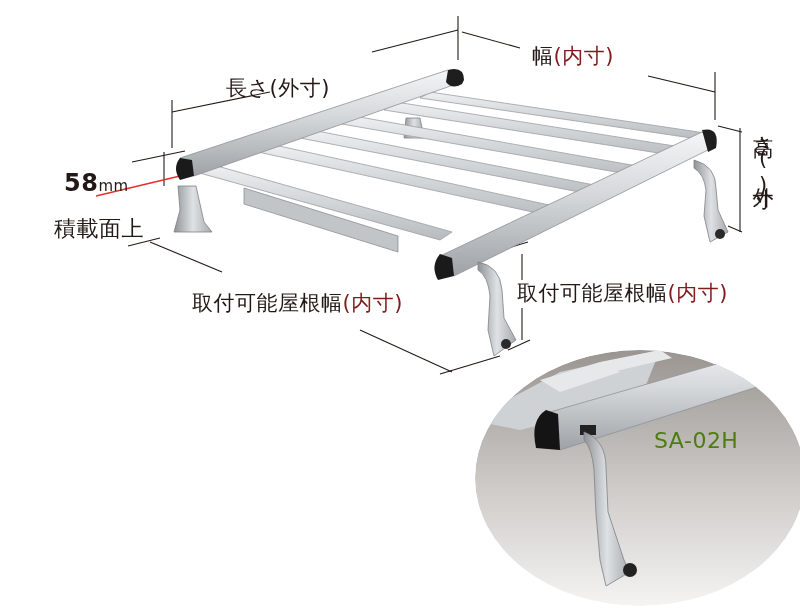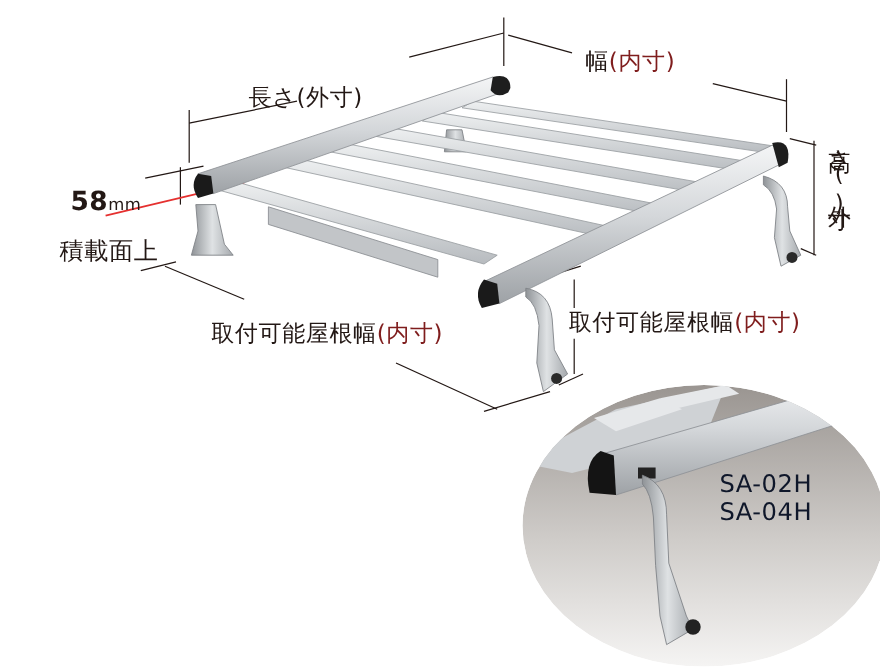--- a/index.html
+++ b/index.html
@@ -3,21 +3,21 @@
 <meta charset="utf-8">
 <style>
   html,body{margin:0;padding:0;background:#ffffff;}
   body{width:800px;height:610px;position:relative;overflow:hidden;font-family:"DejaVu Sans","Liberation Sans",sans-serif;color:#231815;}
   #stage{position:absolute;left:0;top:0;width:800px;height:610px;}
   .lbl{position:absolute;font-size:21px;line-height:1;white-space:nowrap;color:#231815;letter-spacing:0.5px;}
   .red{color:#7f1d1d;}
   .vert{writing-mode:vertical-rl;text-orientation:upright;font-size:21px;letter-spacing:1px;}
   .big58{font-size:24px;font-weight:bold;}
   .mm{font-size:15px;font-weight:normal;}
-  .models{position:absolute;left:654px;top:428px;font-size:22px;line-height:26px;color:#0f172a;letter-spacing:0.5px;}
+  .models{position:absolute;left:654px;top:428px;font-size:22px;line-height:26px;color:#4d7c0f;letter-spacing:0.5px;}
 </style>
 </head>
 <body>
 
 <svg id="stage" width="800" height="610" viewBox="0 0 800 610" xmlns="http://www.w3.org/2000/svg">
   <defs>
     <linearGradient id="railG" x1="0" y1="0" x2="0" y2="1">
       <stop offset="0" stop-color="#f4f5f6"></stop>
       <stop offset="0.45" stop-color="#d4d7da"></stop>
       <stop offset="1" stop-color="#9ea2a6"></stop>
@@ -140,14 +140,13 @@
 <div class="lbl" style="left:152px;top:293px;margin-left:40px;">
   <span>取付可能屋根幅</span><span class="red">(内寸)</span>
 </div>
 
 <div class="lbl" style="left:517px;top:283px;">
   <span>取付可能屋根幅</span><span class="red">(内寸)</span>
 </div>
 
 <div class="models">
   <div>SA-02H</div>
-  <div>SA-04H</div>
 </div>
 
 </body></html>

